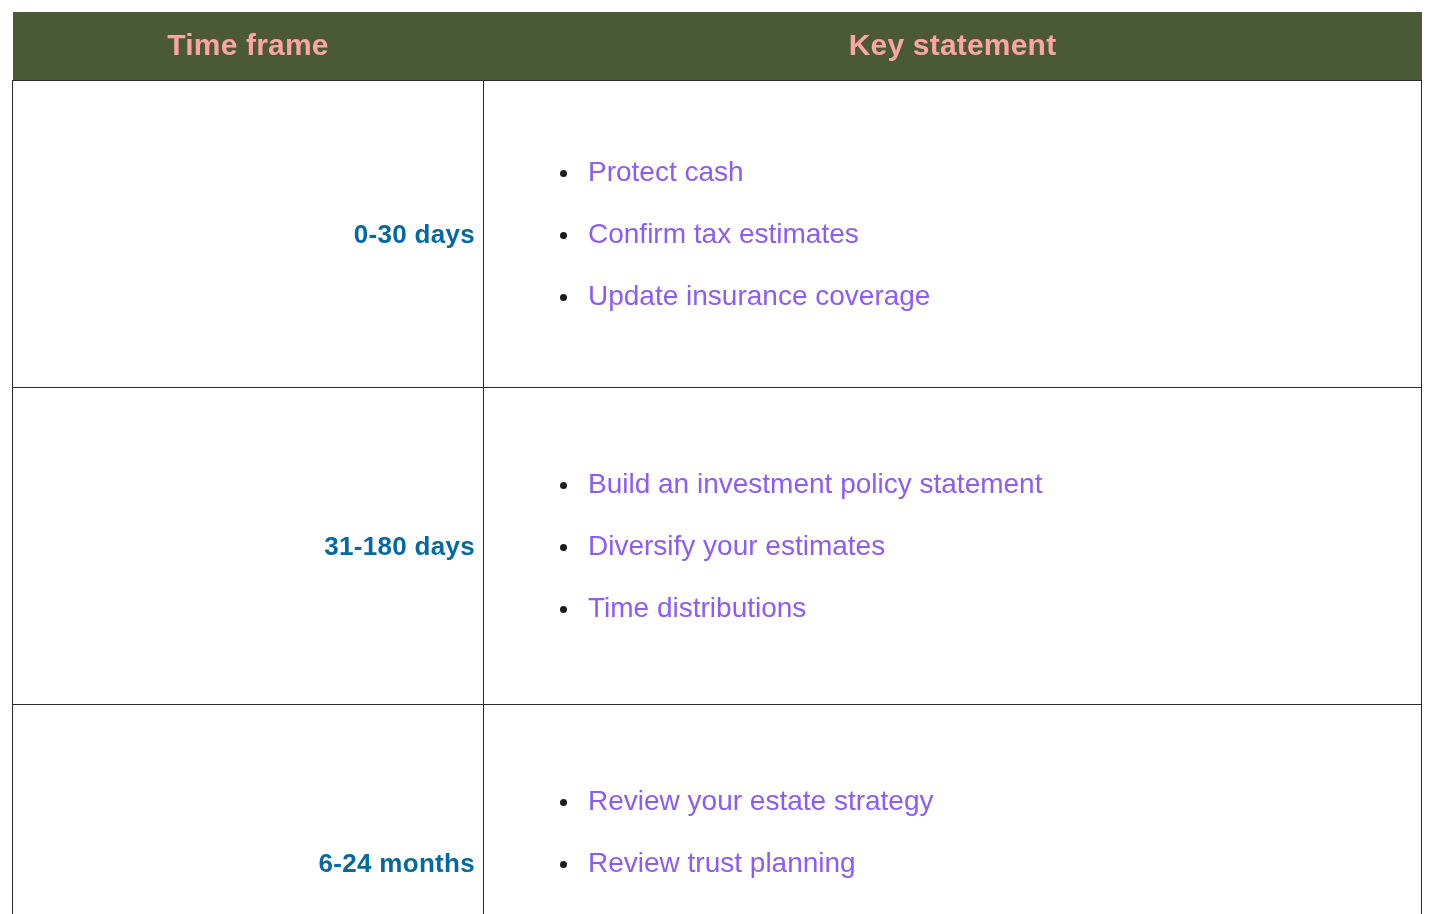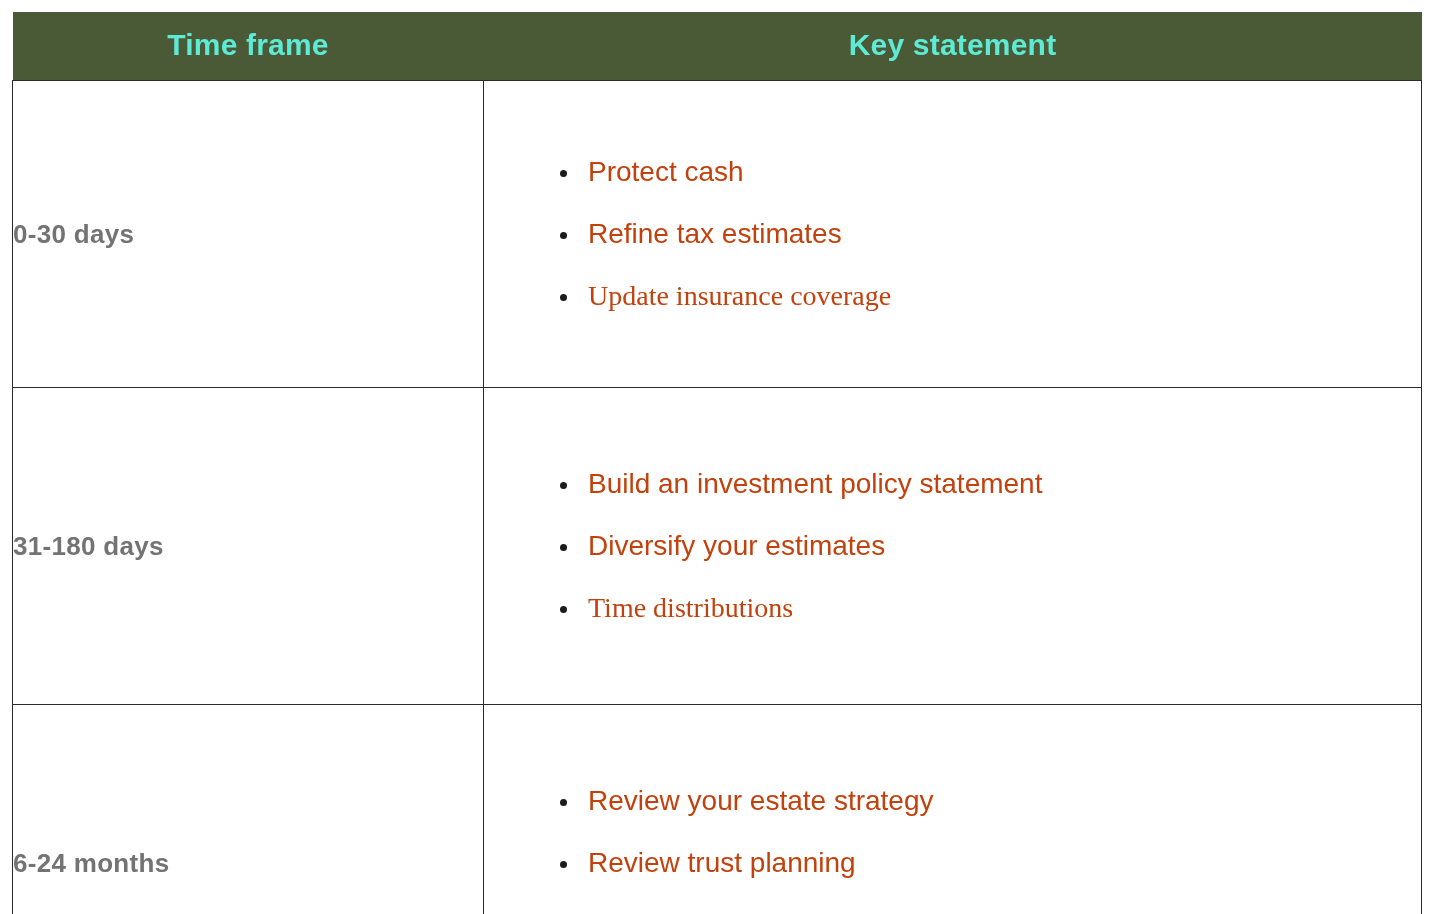--- a/index.html
+++ b/index.html
@@ -26,66 +26,65 @@
     border-collapse: collapse;
     table-layout: fixed;
     width: 1409px;
   }
 
   table.priorities col.c1 { width: 471px; }
   table.priorities col.c2 { width: 938px; }
 
   thead th {
     background: #4a5a36;
-    color: #5eead4;
+    color: #fca5a5;
     font-size: 30px;
     font-weight: bold;
     text-align: center;
     padding: 16px 10px 18px 10px;
     border: none;
     letter-spacing: 0.2px;
   }
 
   tbody td {
     border: 1px solid #2a2a2a;
     vertical-align: middle;
     background: #ffffff;
   }
 
   td.timeframe {
-    text-align: left;
+    text-align: right;
     font-size: 26px;
     font-weight: bold;
-    color: #737373;
+    color: #0369a1;
     letter-spacing: 0.3px;
-    padding: 10px 0;
+    padding: 10px 8px;
   }
 
   td.priorities-cell {
     padding: 22px 20px 22px 70px;
   }
 
   ul.bullets {
     list-style: none;
     margin: 0;
     padding: 0;
   }
 
   ul.bullets li {
     position: relative;
     font-size: 28px;
     line-height: 1.22;
-    color: #c2410c;
+    color: #8b5cf6;
     padding: 0 0 0 34px;
     margin: 0 0 28px 0;
   }
 
   ul.bullets li:last-child {
     margin-bottom: 0;
-    font-family: Liberation Serif, serif;
   }
 
   ul.bullets li::before {
     content: "";
     position: absolute;
     left: 6px;
     top: 15px;
     width: 7px;
     height: 7px;
     border-radius: 50%;
@@ -110,21 +109,21 @@
         <th>Time frame</th>
         <th>Key statement</th>
       </tr>
     </thead>
     <tbody>
       <tr class="row-0">
         <td class="timeframe">0-30 days</td>
         <td class="priorities-cell">
           <ul class="bullets">
             <li>Protect cash</li>
-            <li>Refine tax estimates</li>
+            <li>Confirm tax estimates</li>
             <li>Update insurance coverage</li>
           </ul>
         </td>
       </tr>
       <tr class="row-1">
         <td class="timeframe">31-180 days</td>
         <td class="priorities-cell">
           <ul class="bullets">
             <li>Build an investment policy statement</li>
             <li>Diversify your estimates</li>

